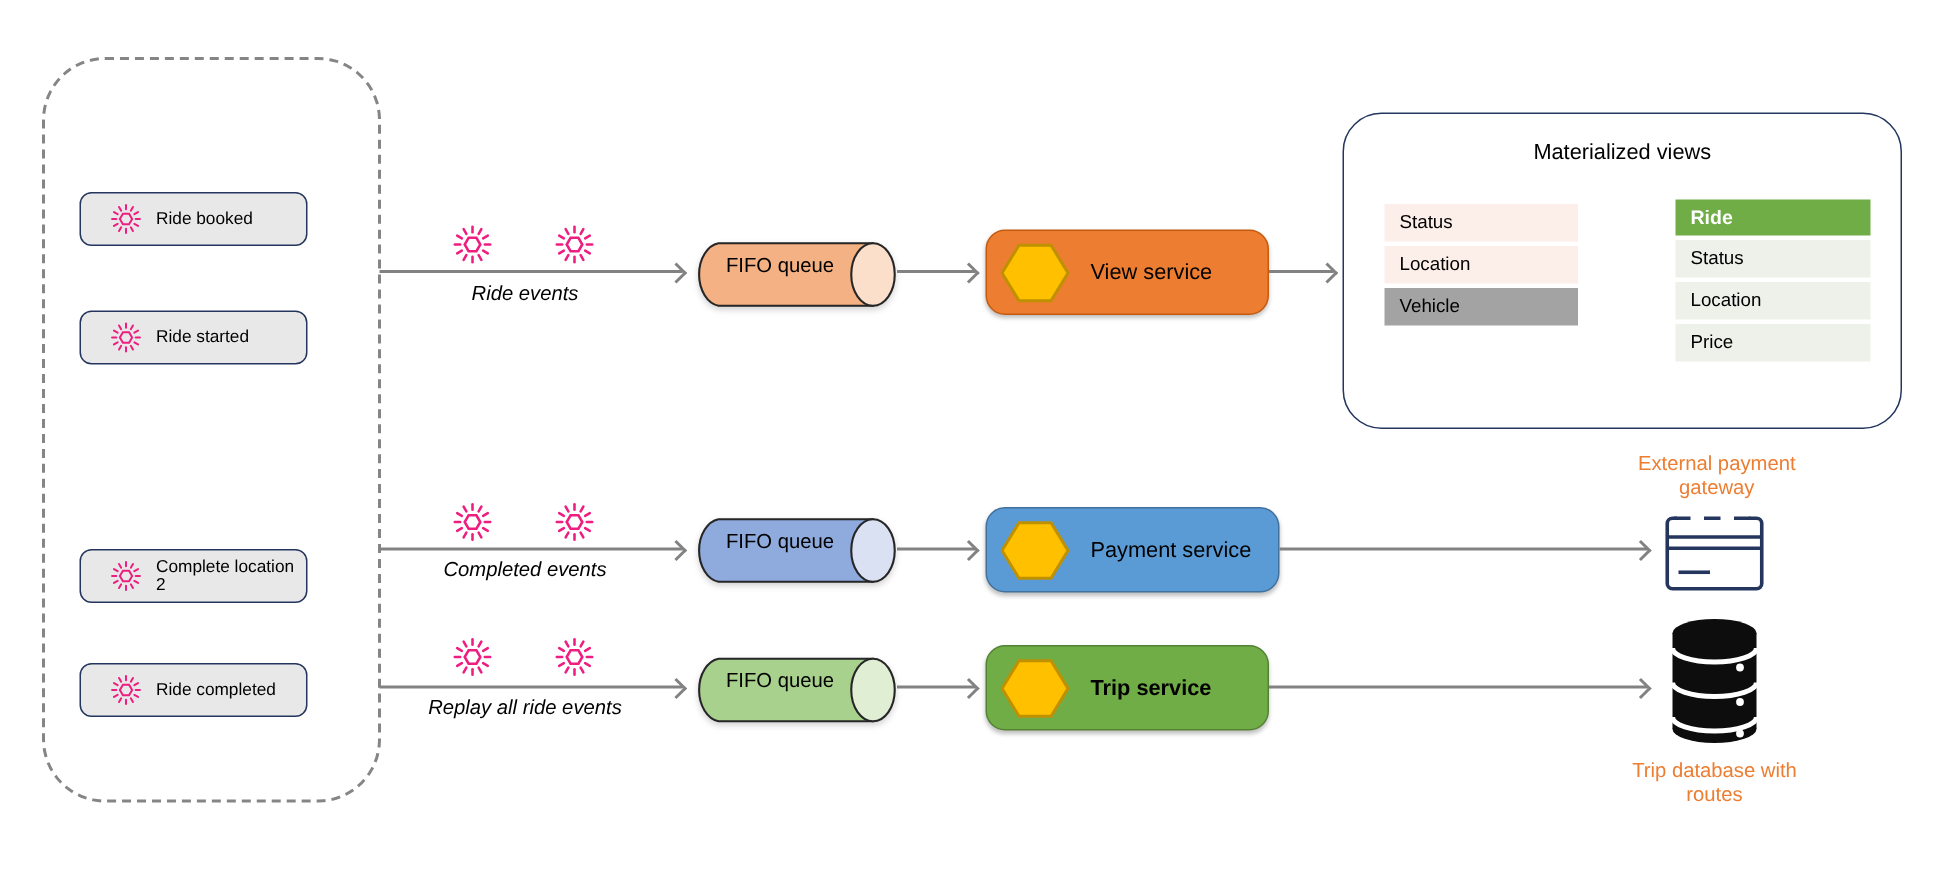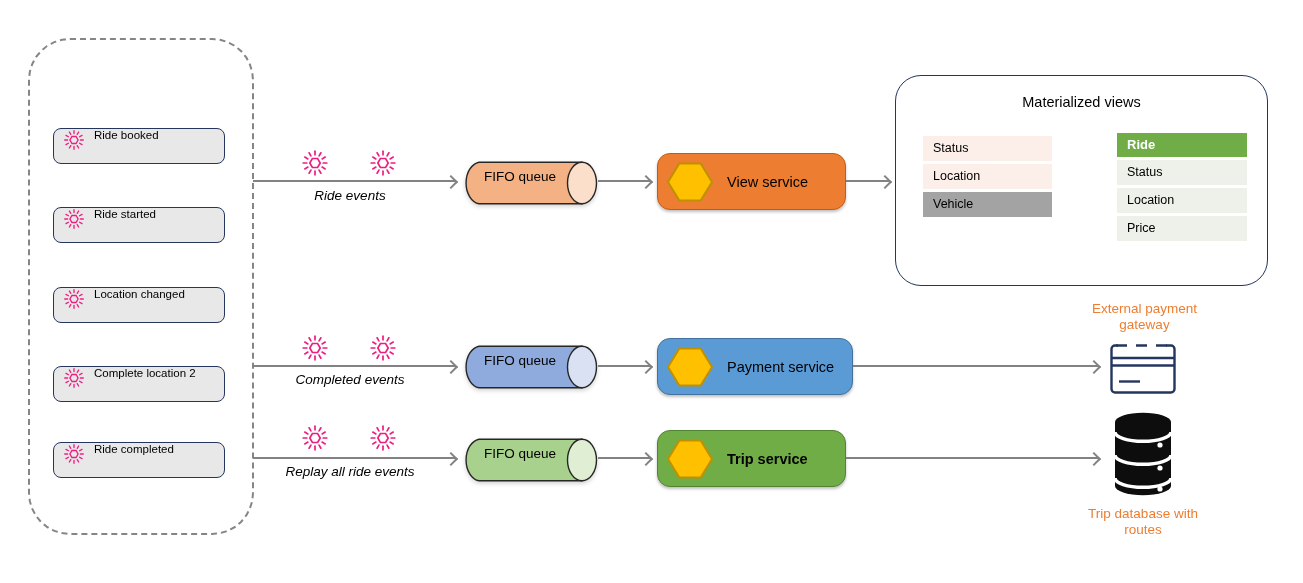--- a/index.html
+++ b/index.html
@@ -4,23 +4,23 @@
 <style>
   * { margin:0; padding:0; box-sizing:border-box; }
   body { background:#fff; font-family:"Liberation Sans", sans-serif; }
   .canvas { position:relative; width:1303px; height:583px; background:#ffffff; overflow:hidden; }
 
   
   .event-store { position:absolute; left:28px; top:38px; width:226px; height:497px;
     border:2.5px dashed #858585; border-radius:42px; }
   .es-title { position:absolute; top:17px; left:0; width:100%; text-align:center;
     font-size:15.5px; color:#000; }
-  .event-item { position:absolute; left:23px; width:172px; height:36px;
+  .event-item { position:absolute; left:23px; width:152px; height:36px;
     background:#E9E8E8; border:1.4px solid #24365E; border-radius:8px;
-    display:flex; gap:9px; padding-left:9px;
+    display:flex; align-items:center; gap:9px; padding-left:19px;
     font-size:11.5px; color:#000; }
 
   
   .sun { display:inline-block; }
   .sun svg { display:block; }
 
   
   .arrow { position:absolute; height:2px; background:#828282; }
   .arrow::after { content:""; position:absolute; right:-1px; top:-3.2px;
     width:8px; height:8px; border-top:2px solid #828282; border-right:2px solid #828282;
@@ -96,28 +96,20 @@
       <span>Ride booked</span>
     </div>
     <div class="event-item" style="top:167px">
       <span class="sun" style="color: rgb(238, 29, 128);">
           <svg width="22" height="22">
             <use href="#sun"></use>
           </svg>
         </span>
       <span>Ride started</span>
     </div>
-    <div class="event-item" style="top:247px">
-      <span class="sun" style="color: rgb(238, 29, 128);">
-          <svg width="22" height="22">
-            <use href="#sun"></use>
-          </svg>
-        </span>
-      <span>Location changed</span>
-    </div>
     <div class="event-item" style="top:326px">
       <span class="sun" style="color: rgb(238, 29, 128);">
           <svg width="22" height="22">
             <use href="#sun"></use>
           </svg>
         </span>
       <span>Complete location 2</span>
     </div>
     <div class="event-item" style="top:402px">
       <span class="sun" style="color: rgb(238, 29, 128);">

